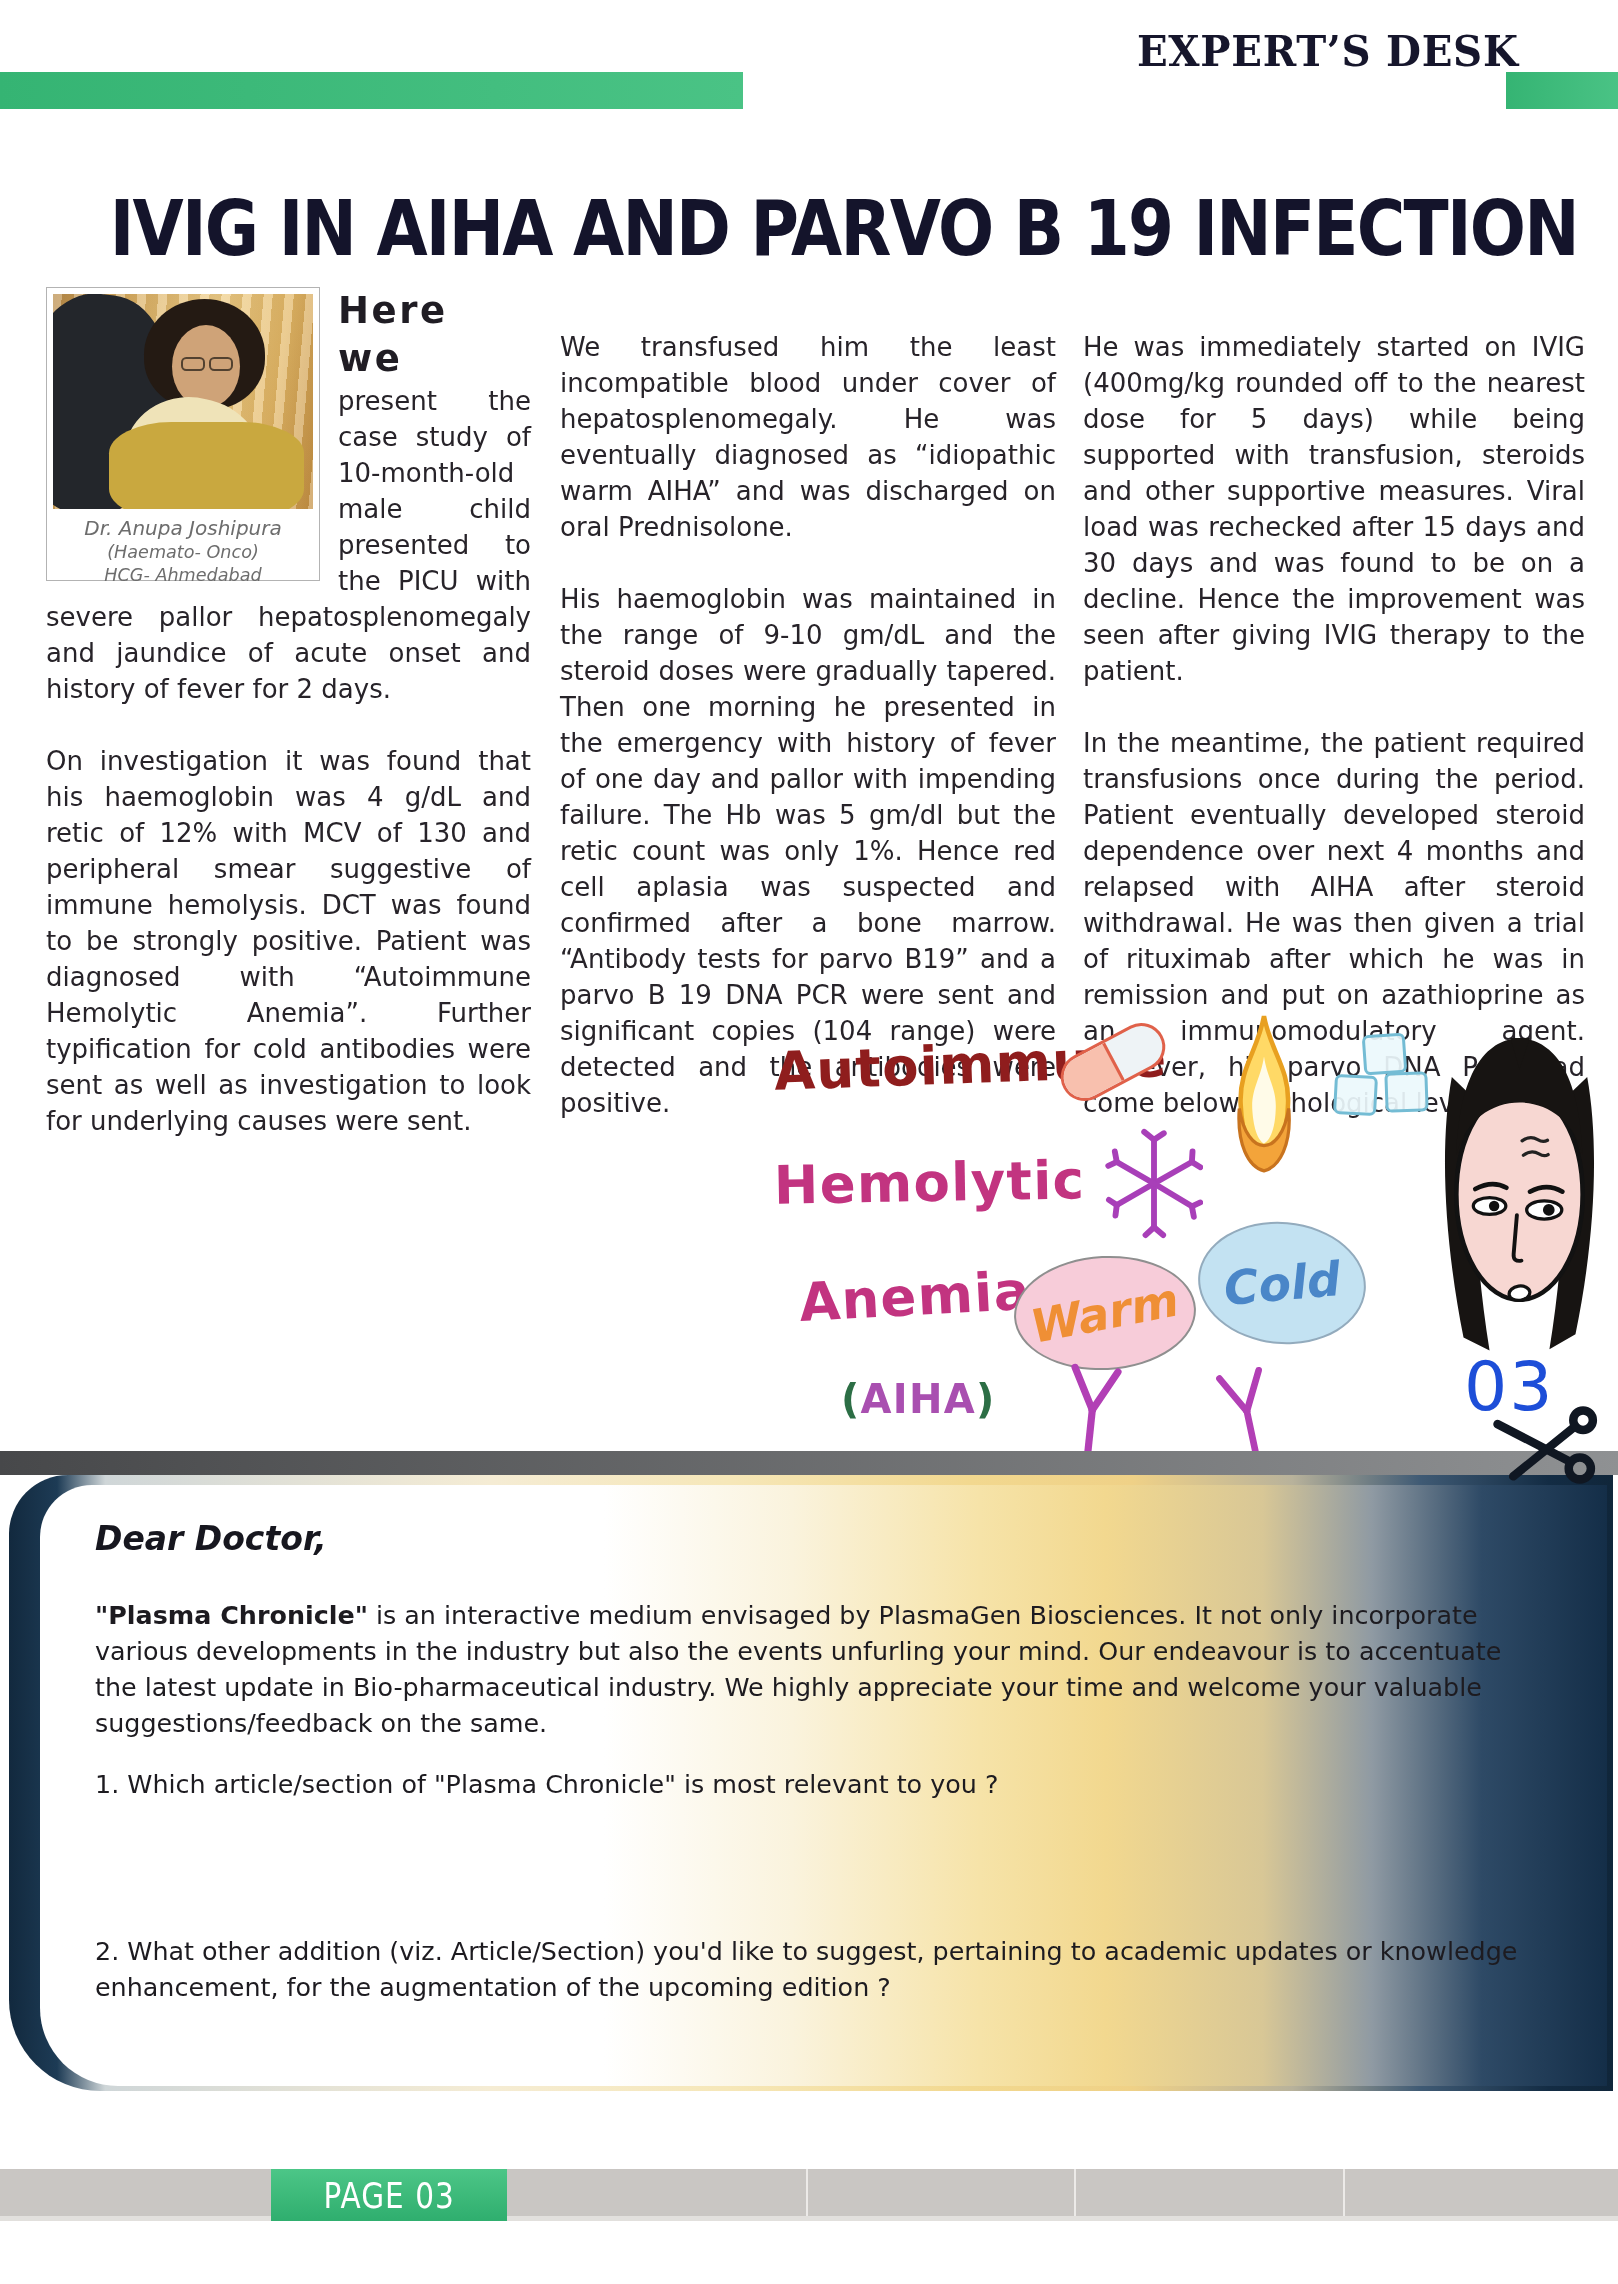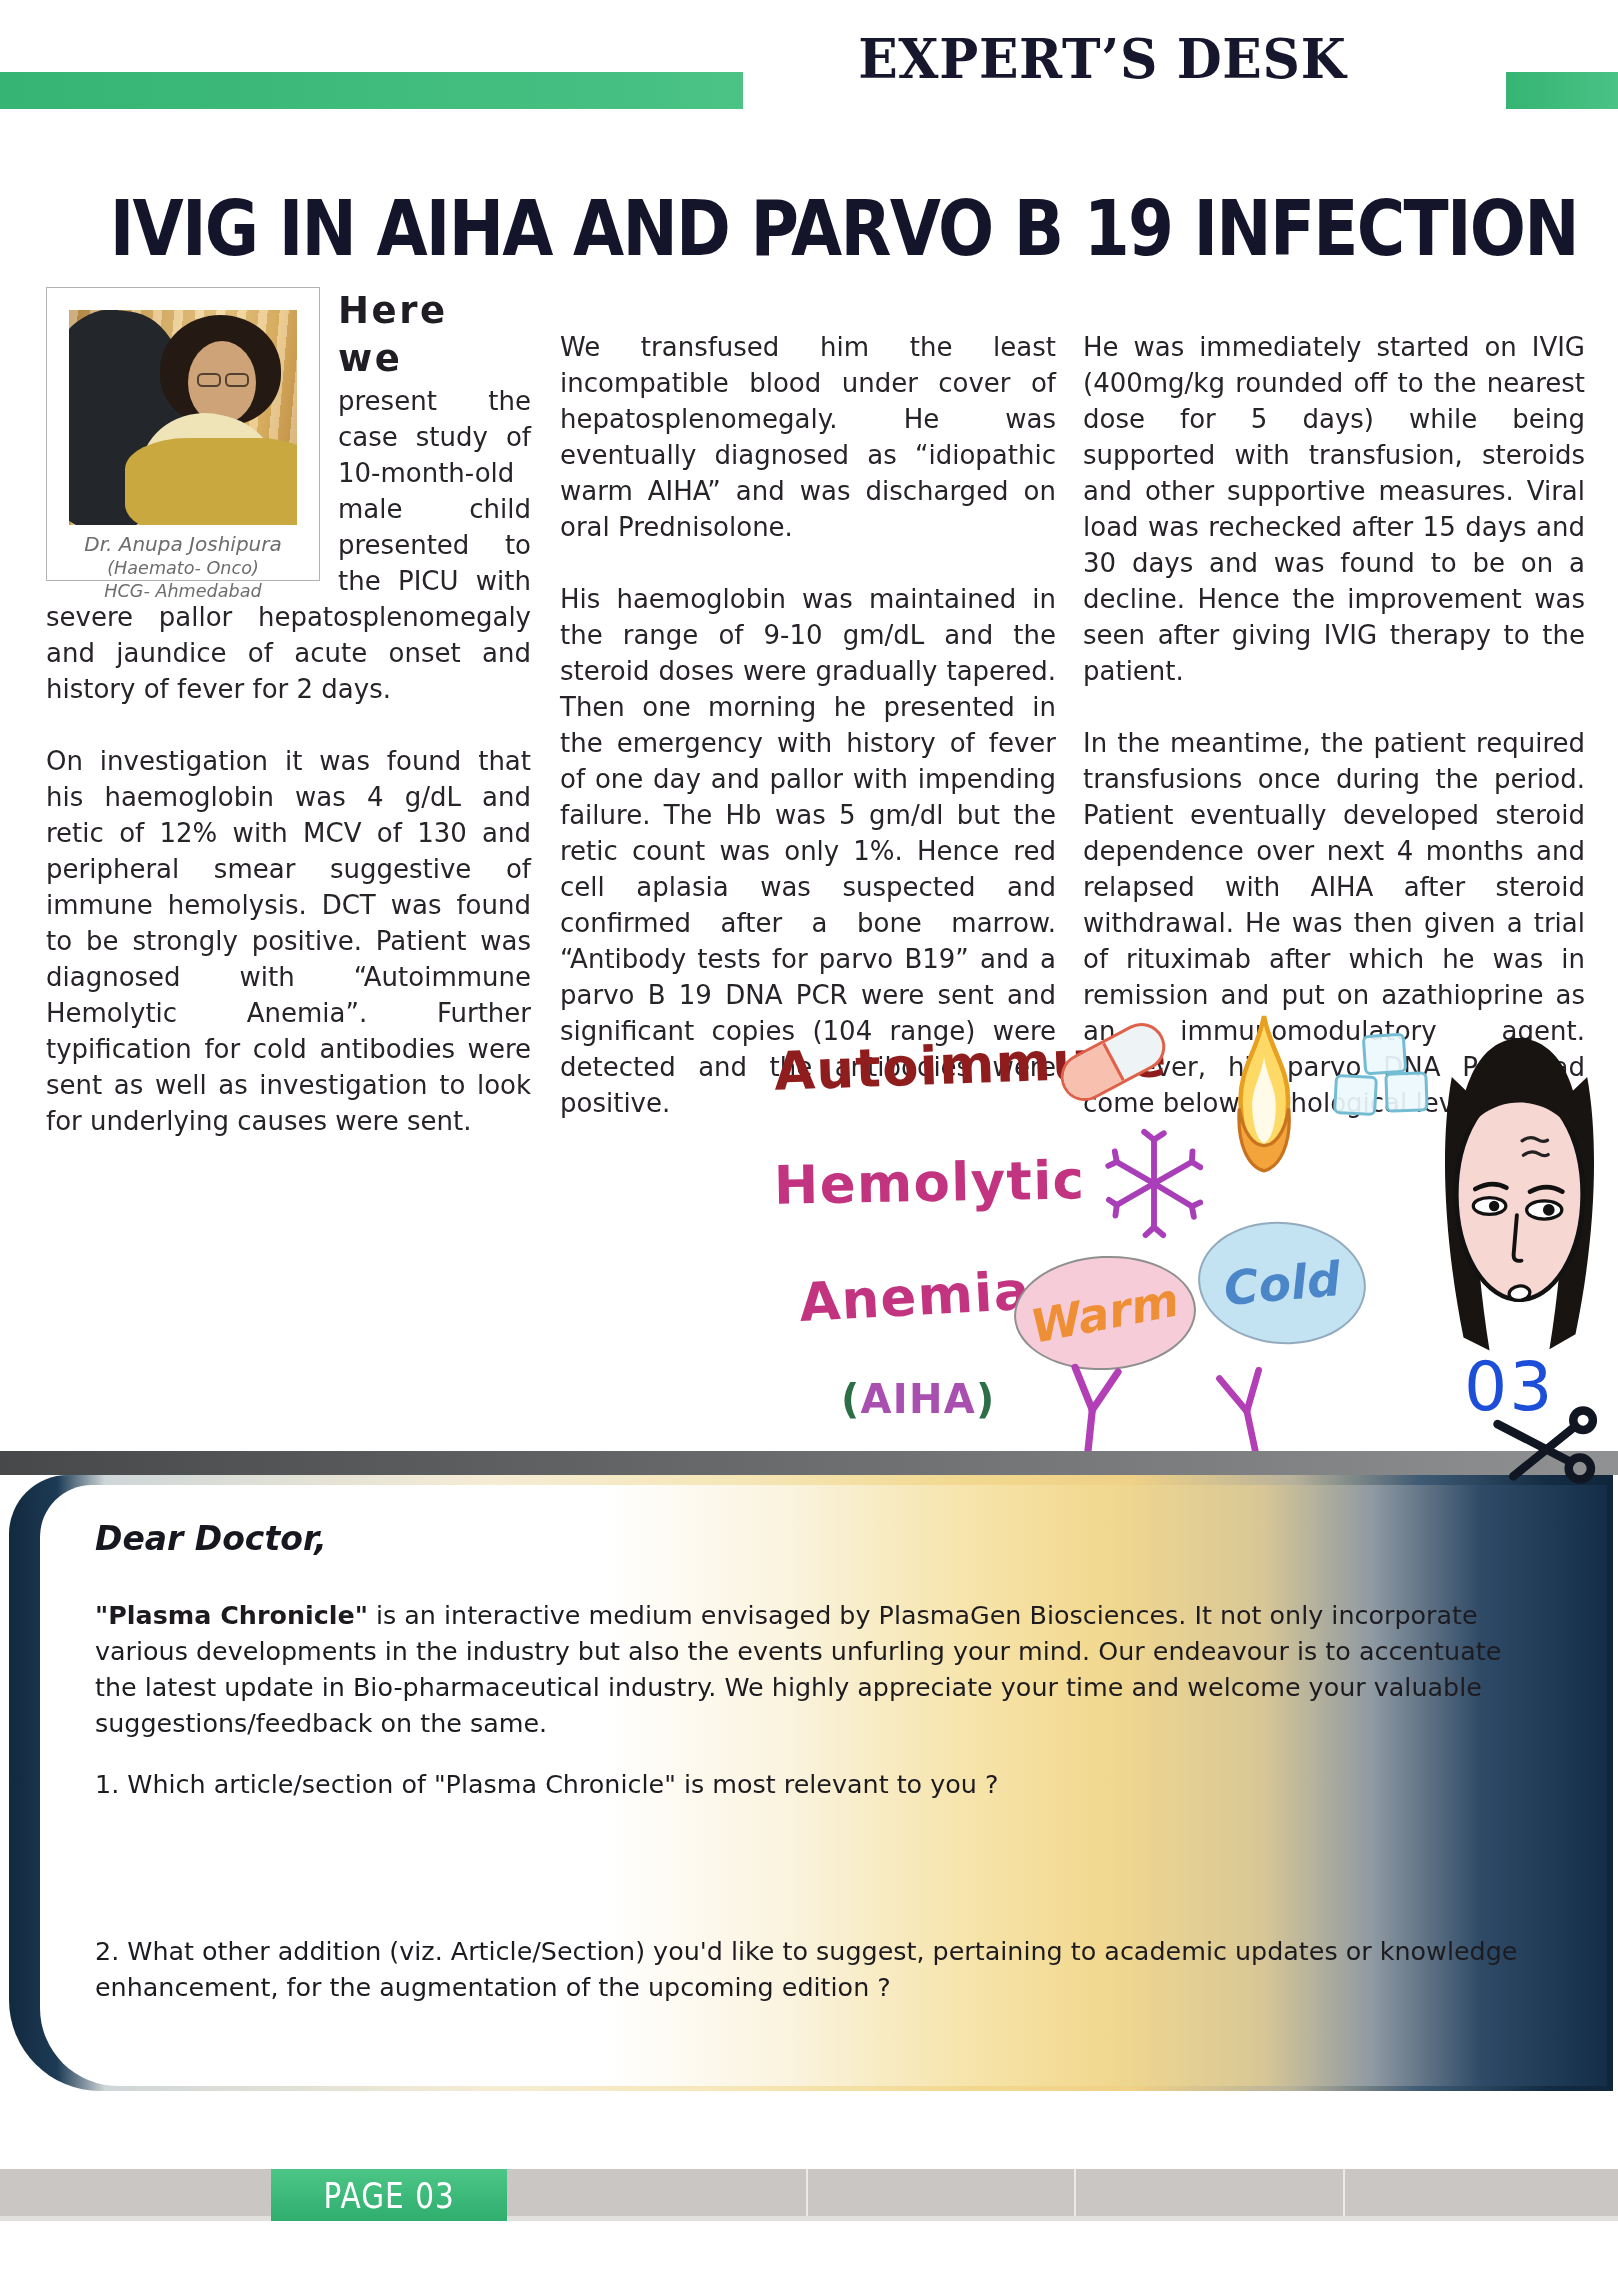--- a/index.html
+++ b/index.html
@@ -5,40 +5,40 @@
   * { margin:0; padding:0; box-sizing:border-box; }
   html,body { background:#ffffff; }
   body { font-family:"DejaVu Sans","Liberation Sans",sans-serif; color:#29262b; }
   .page { position:relative; width:1619px; height:2284px; background:#fff; overflow:hidden; }
 
   
   .bar-left  { position:absolute; left:0;   top:72px; width:743px; height:37px;
                background:linear-gradient(90deg,#35b473,#4ac385); }
   .bar-right { position:absolute; left:1506px; top:72px; width:113px; height:37px;
                background:linear-gradient(90deg,#35b473,#4ac385); }
-  .brand { position:absolute; left:728px; top:27px; width:749px; text-align:center;
+  .brand { position:absolute; left:778px; top:27px; width:749px; text-align:right;
            font-family:"DejaVu Serif","Liberation Serif",serif; font-weight:700;
-           font-size:54px; color:#16162c; letter-spacing:0.7px; }
+           font-size:42px; color:#16162c; letter-spacing:0.7px; }
   .brand span{ display:inline-block; transform:scaleX(.96); }
 
   
   .title { position:absolute; left:0; top:184px; width:1619px; text-align:center;
            font-weight:800; color:#14142b; }
   .title span { display:inline-block; transform:scaleX(.87); transform-origin:center;
            font-size:76px; letter-spacing:-2px; white-space:nowrap; }
 
   
   .col { position:absolute; top:287px; font-size:26px; line-height:36px; text-align:justify; color:#272329;}
   .col p + p { margin-top:36px; }
   .col1 { left:46px;  width:485px; }
   .col2 { left:560px; width:496px; padding-top:42px; }
   .col3 { left:1083px; width:502px; padding-top:42px; }
 
   .photo-box { float:left; width:274px; height:294px; margin:0 18px 9px 0;
-               border:1.3px solid #b3b3b3; background:#fff; padding:22px; }
+               border:1.3px solid #b3b3b3; background:#fff; padding:6px; }
   .photo { position:relative; width:100%; height:215px; overflow:hidden;
            background:linear-gradient(100deg,#b98c4a 0%,#d9ae62 25%,#f0cf8a 55%,#e4b968 80%,#c49043 100%); }
   .photo .curtain { position:absolute; inset:0;
            background:repeating-linear-gradient(95deg,rgba(255,255,255,.28) 0 9px,rgba(90,60,20,.10) 9px 21px); }
   .photo .chair { position:absolute; left:-33px; top:0; width:150px; height:221px;
            background:#23262b; border-radius:45%; transform:rotate(6deg); }
   .photo .hair { position:absolute; left:91px; top:5.2px; width:121px; height:111px;
            background:#241a13; border-radius:50% 50% 46% 46%; }
   .photo .face { position:absolute; left:119px; top:31px; width:68px; height:83px;
            background:#cfa378; border-radius:50%; }

